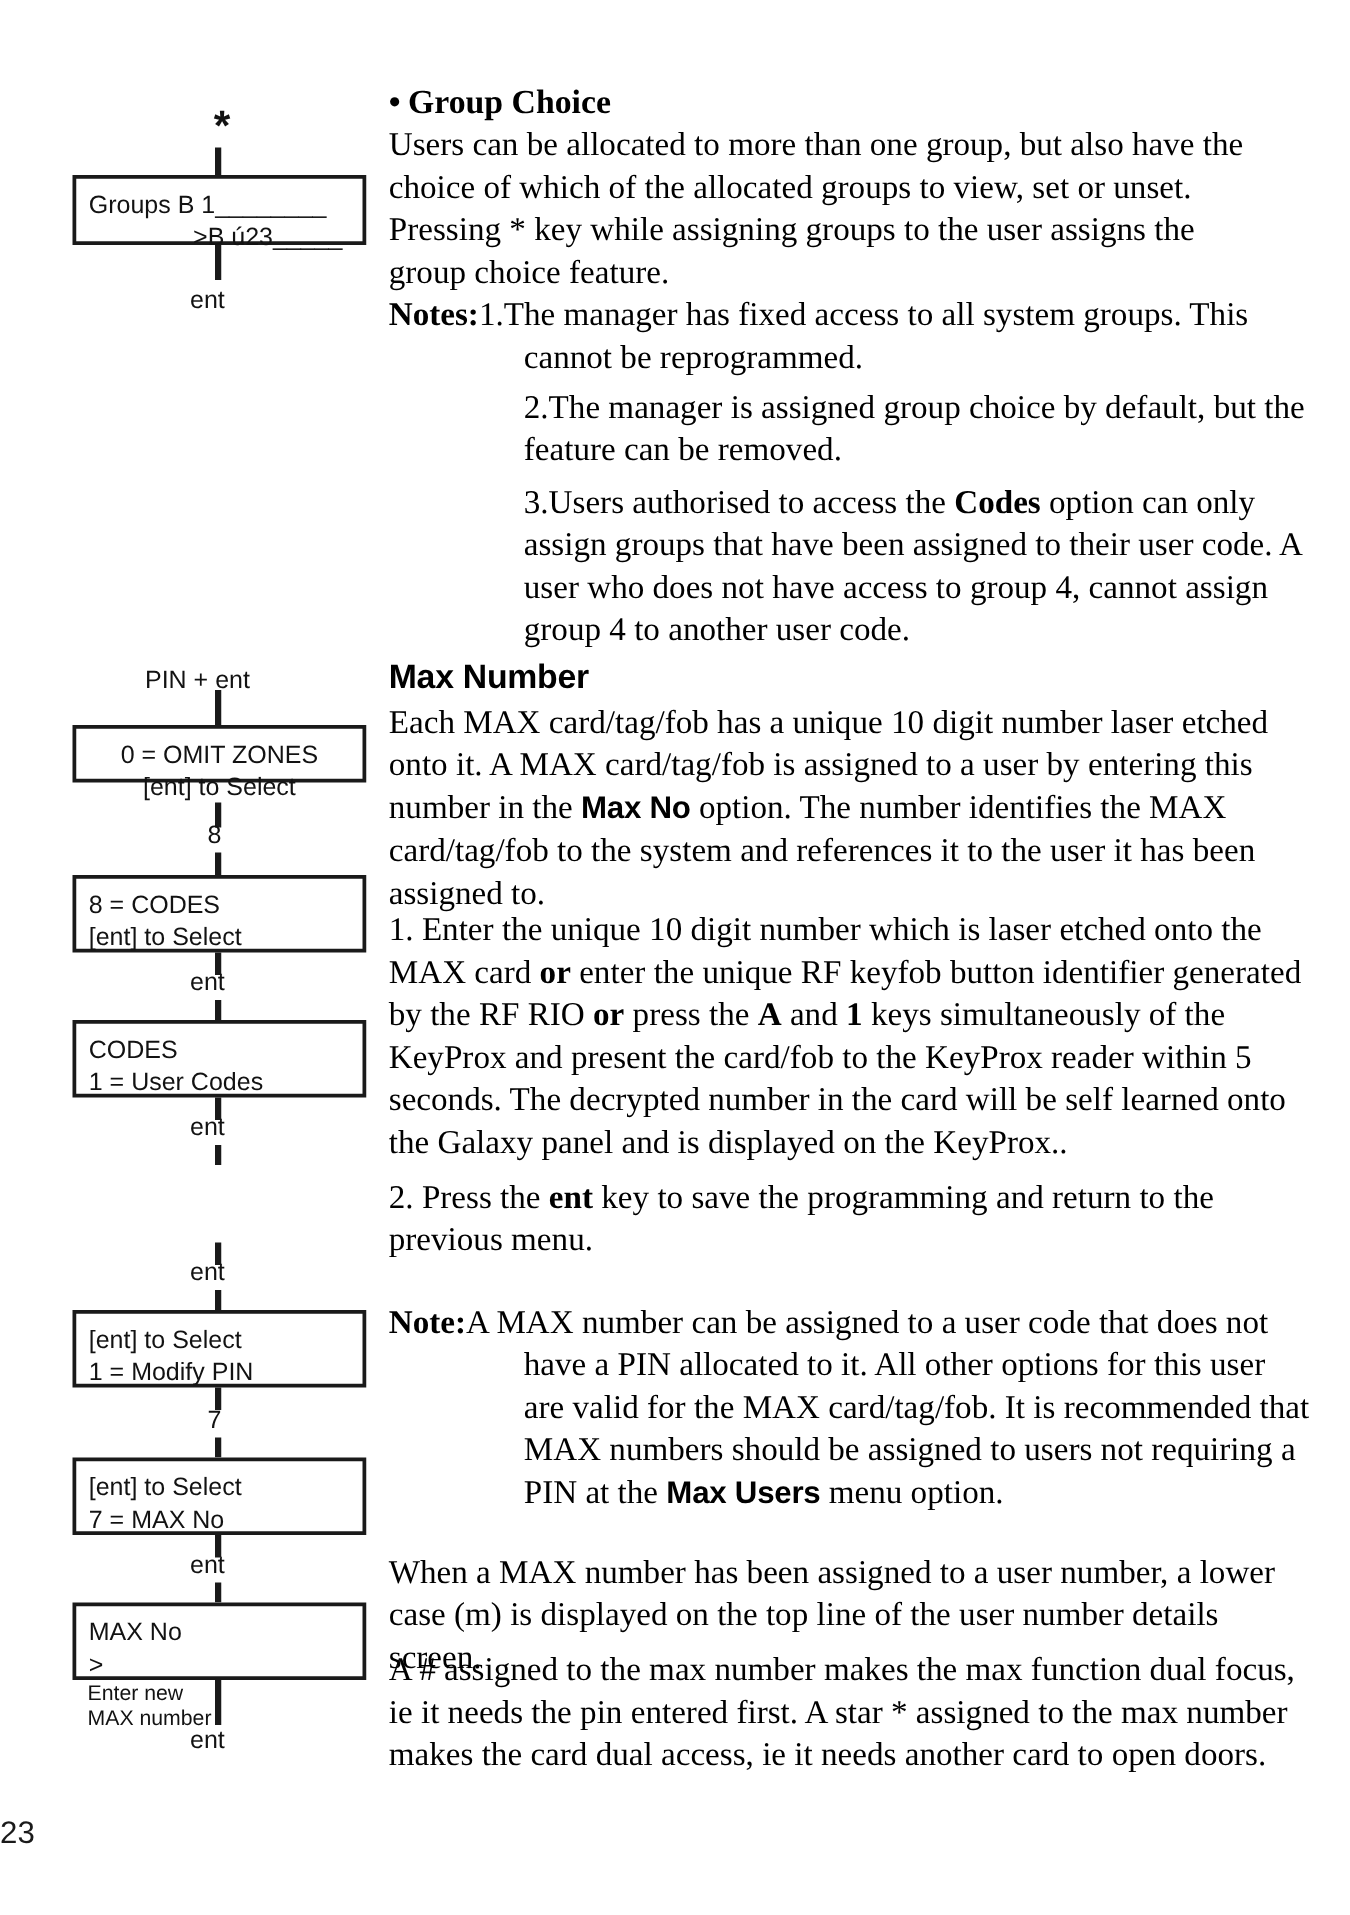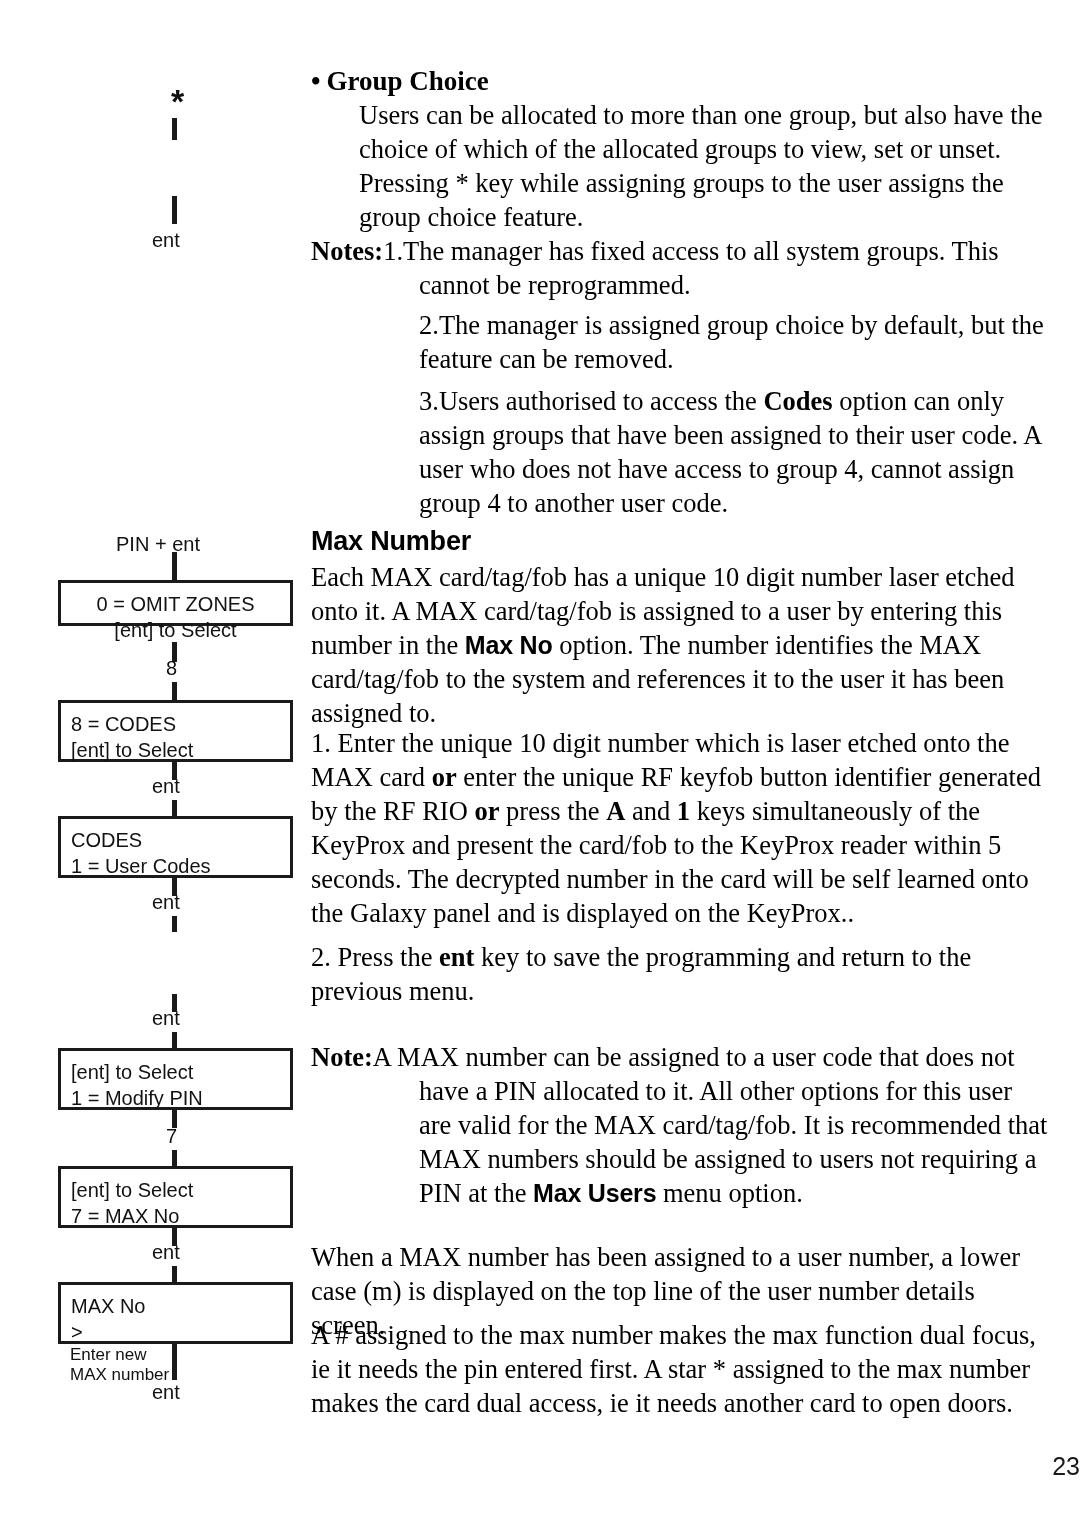--- a/index.html
+++ b/index.html
@@ -135,38 +135,42 @@
     display: block;
     padding-left: 108px;
     text-indent: 0;
   }
 
   
   .page-number {
     position: absolute;
     left: 0;
     width: 1080px;
-    text-align: right;
+    text-align: left;
     font-family: "Liberation Sans", sans-serif;
     font-size: 25px;
     font-weight: normal;
     color: #1a1a1a;
   }
 </style>
 </head>
 <body>
 
 <div class="page">
 
   <div class="flow-col">
 
     <div class="star-mark" style="left:171px; top:84px;">*</div>
 
     <div class="connector" style="top:118px; height:22px;"></div>
 
+    <div class="lcd-box" style="top:140px; height:56px;">
+      <div class="lcd-line">Groups B 1________</div>
+      <div class="lcd-line" style="text-align:right; padding-right:6px;">&gt;B ú23_____</div>
+    </div>
 
     <div class="connector" style="top:196px; height:28px;"></div>
     <div class="flow-label" style="left:152px; top:228px;">ent</div>
 
     <div class="flow-label" style="left:116px; top:532px;">PIN + ent</div>
     <div class="connector" style="top:552px; height:28px;"></div>
 
     <div class="lcd-box centered" style="top:580px; height:46px;">
       <div class="lcd-line">0 = OMIT ZONES</div>
       <div class="lcd-line">[ent] to Select</div>
@@ -222,21 +226,21 @@
 
     <div class="flow-label" style="left:152px; top:1380px;">ent</div>
   </div>
 
   <div class="text-col">
 
     <div class="para" style="top:64px;">
       <span class="heading-bullet">•</span><span class="heading-bullet" style="padding-left:6px;">Group Choice</span>
     </div>
 
-    <div class="para" style="top:98px; width:700px;margin-left:48px;">Users can be allocated to more than one group, but also have the choice of which of the allocated groups to view, set or unset. Pressing * key while assigning groups to the user assigns the group choice feature.</div>
+    <div class="para" style="top:98px; width:700px;">Users can be allocated to more than one group, but also have the choice of which of the allocated groups to view, set or unset. Pressing * key while assigning groups to the user assigns the group choice feature.</div>
 
     <div class="para note-row" style="top:234px;">
       <span class="hang">
         <span class="note-label">Notes:</span><span style="display:inline-block; width:0;"></span><span>1.</span><span>The manager has fixed access to all system groups. This cannot be reprogrammed.</span>
       </span>
     </div>
 
     <div class="para note-row" style="top:308px;">
       <span class="hang-num">
         <span>2.</span><span>The manager is assigned group choice by default, but the feature can be removed.</span>

